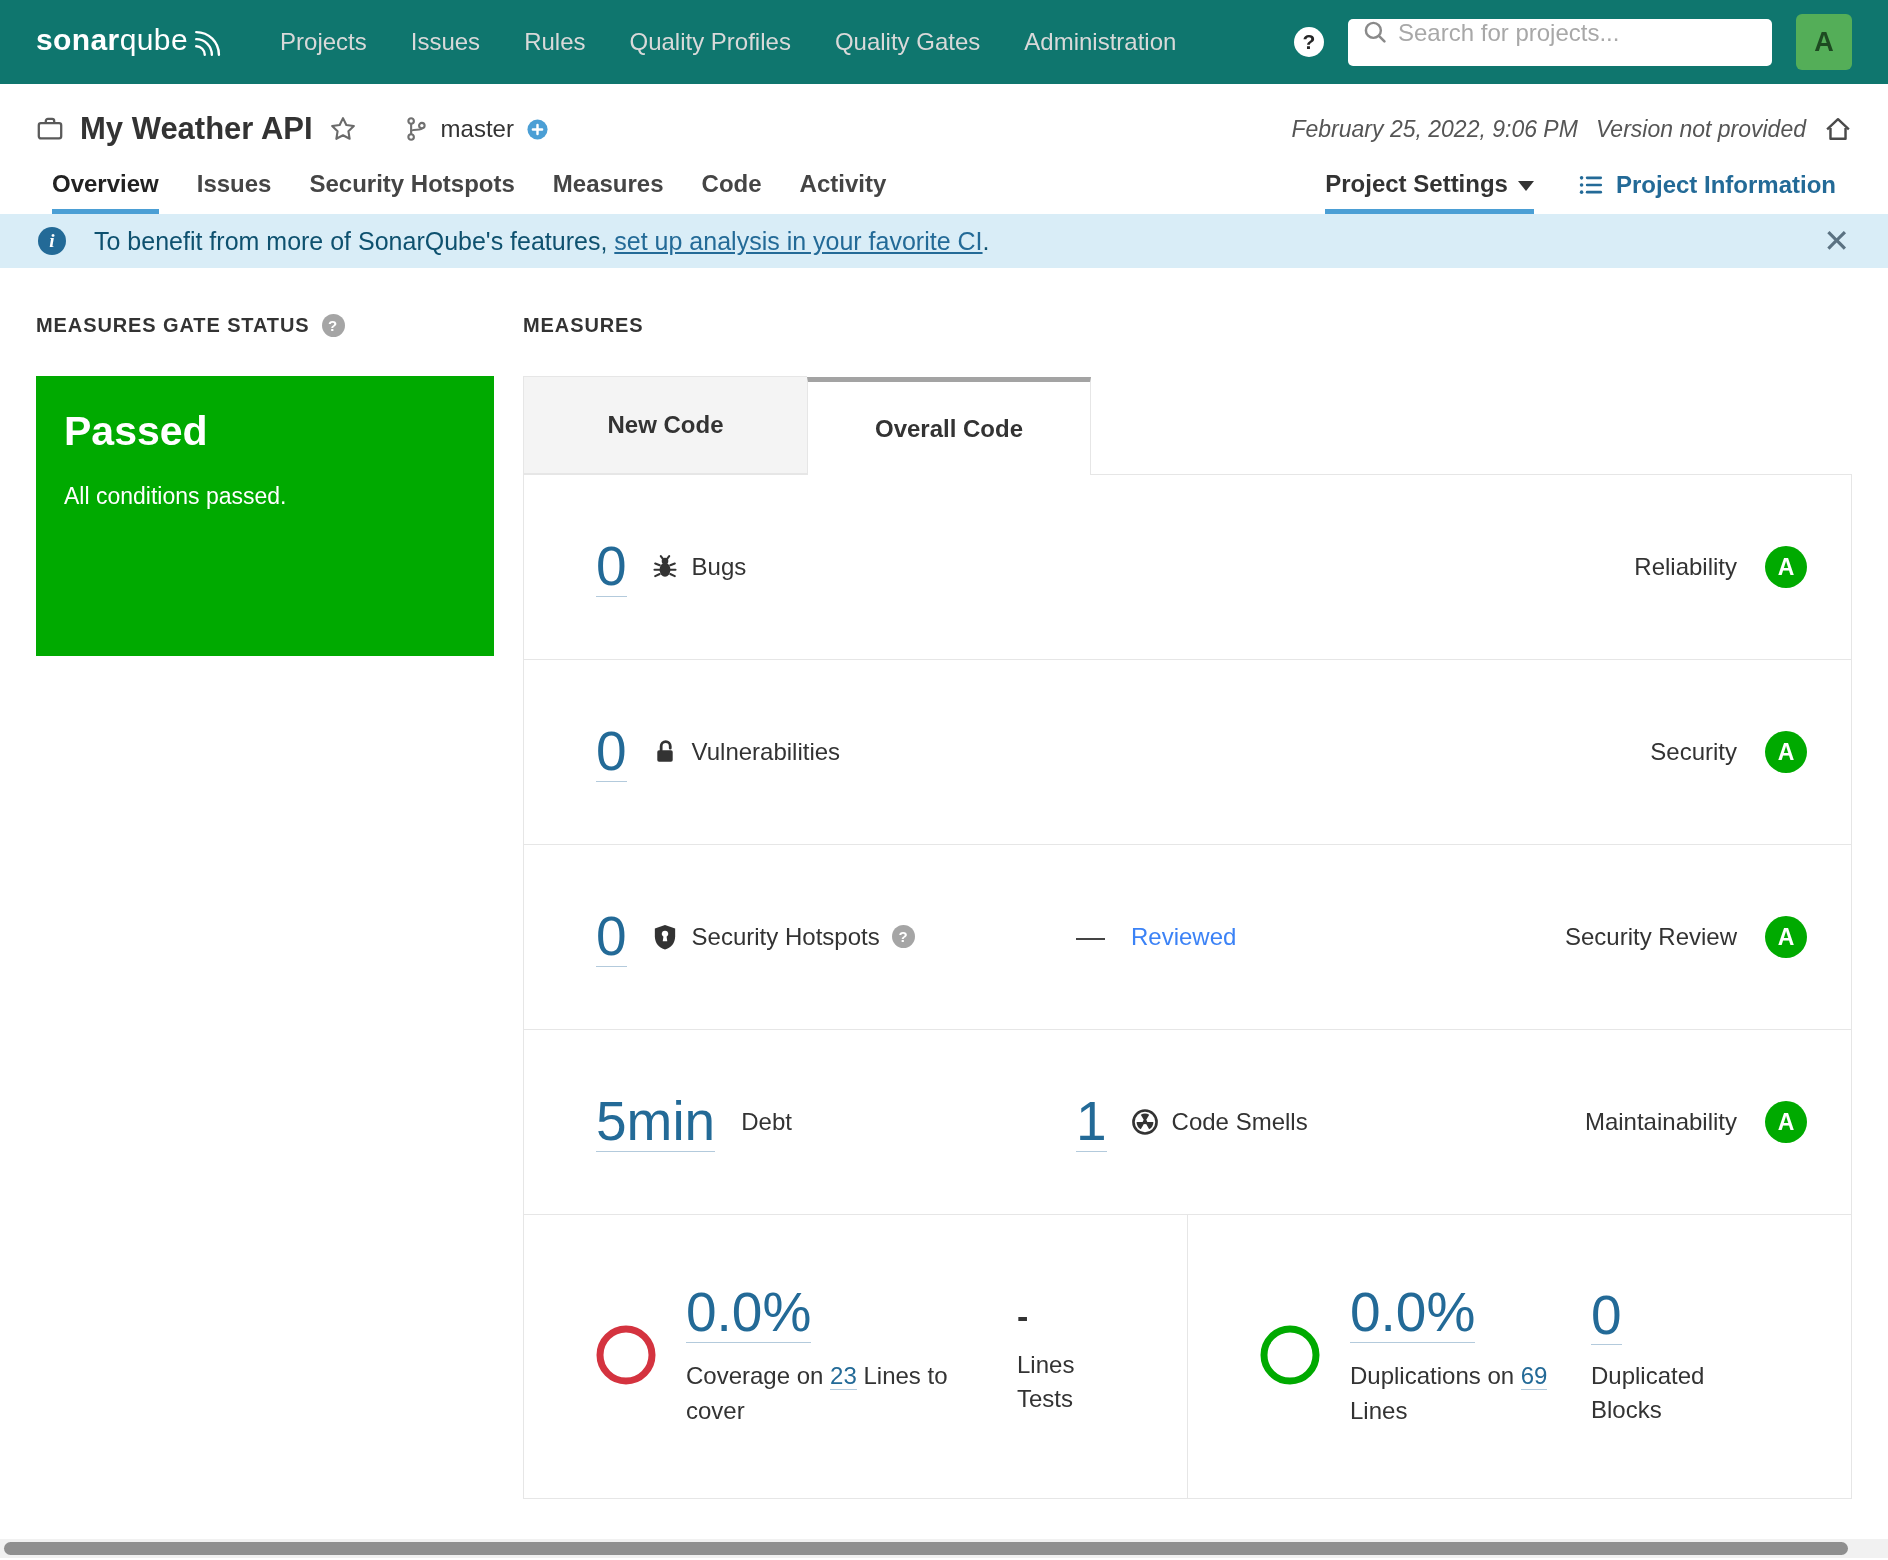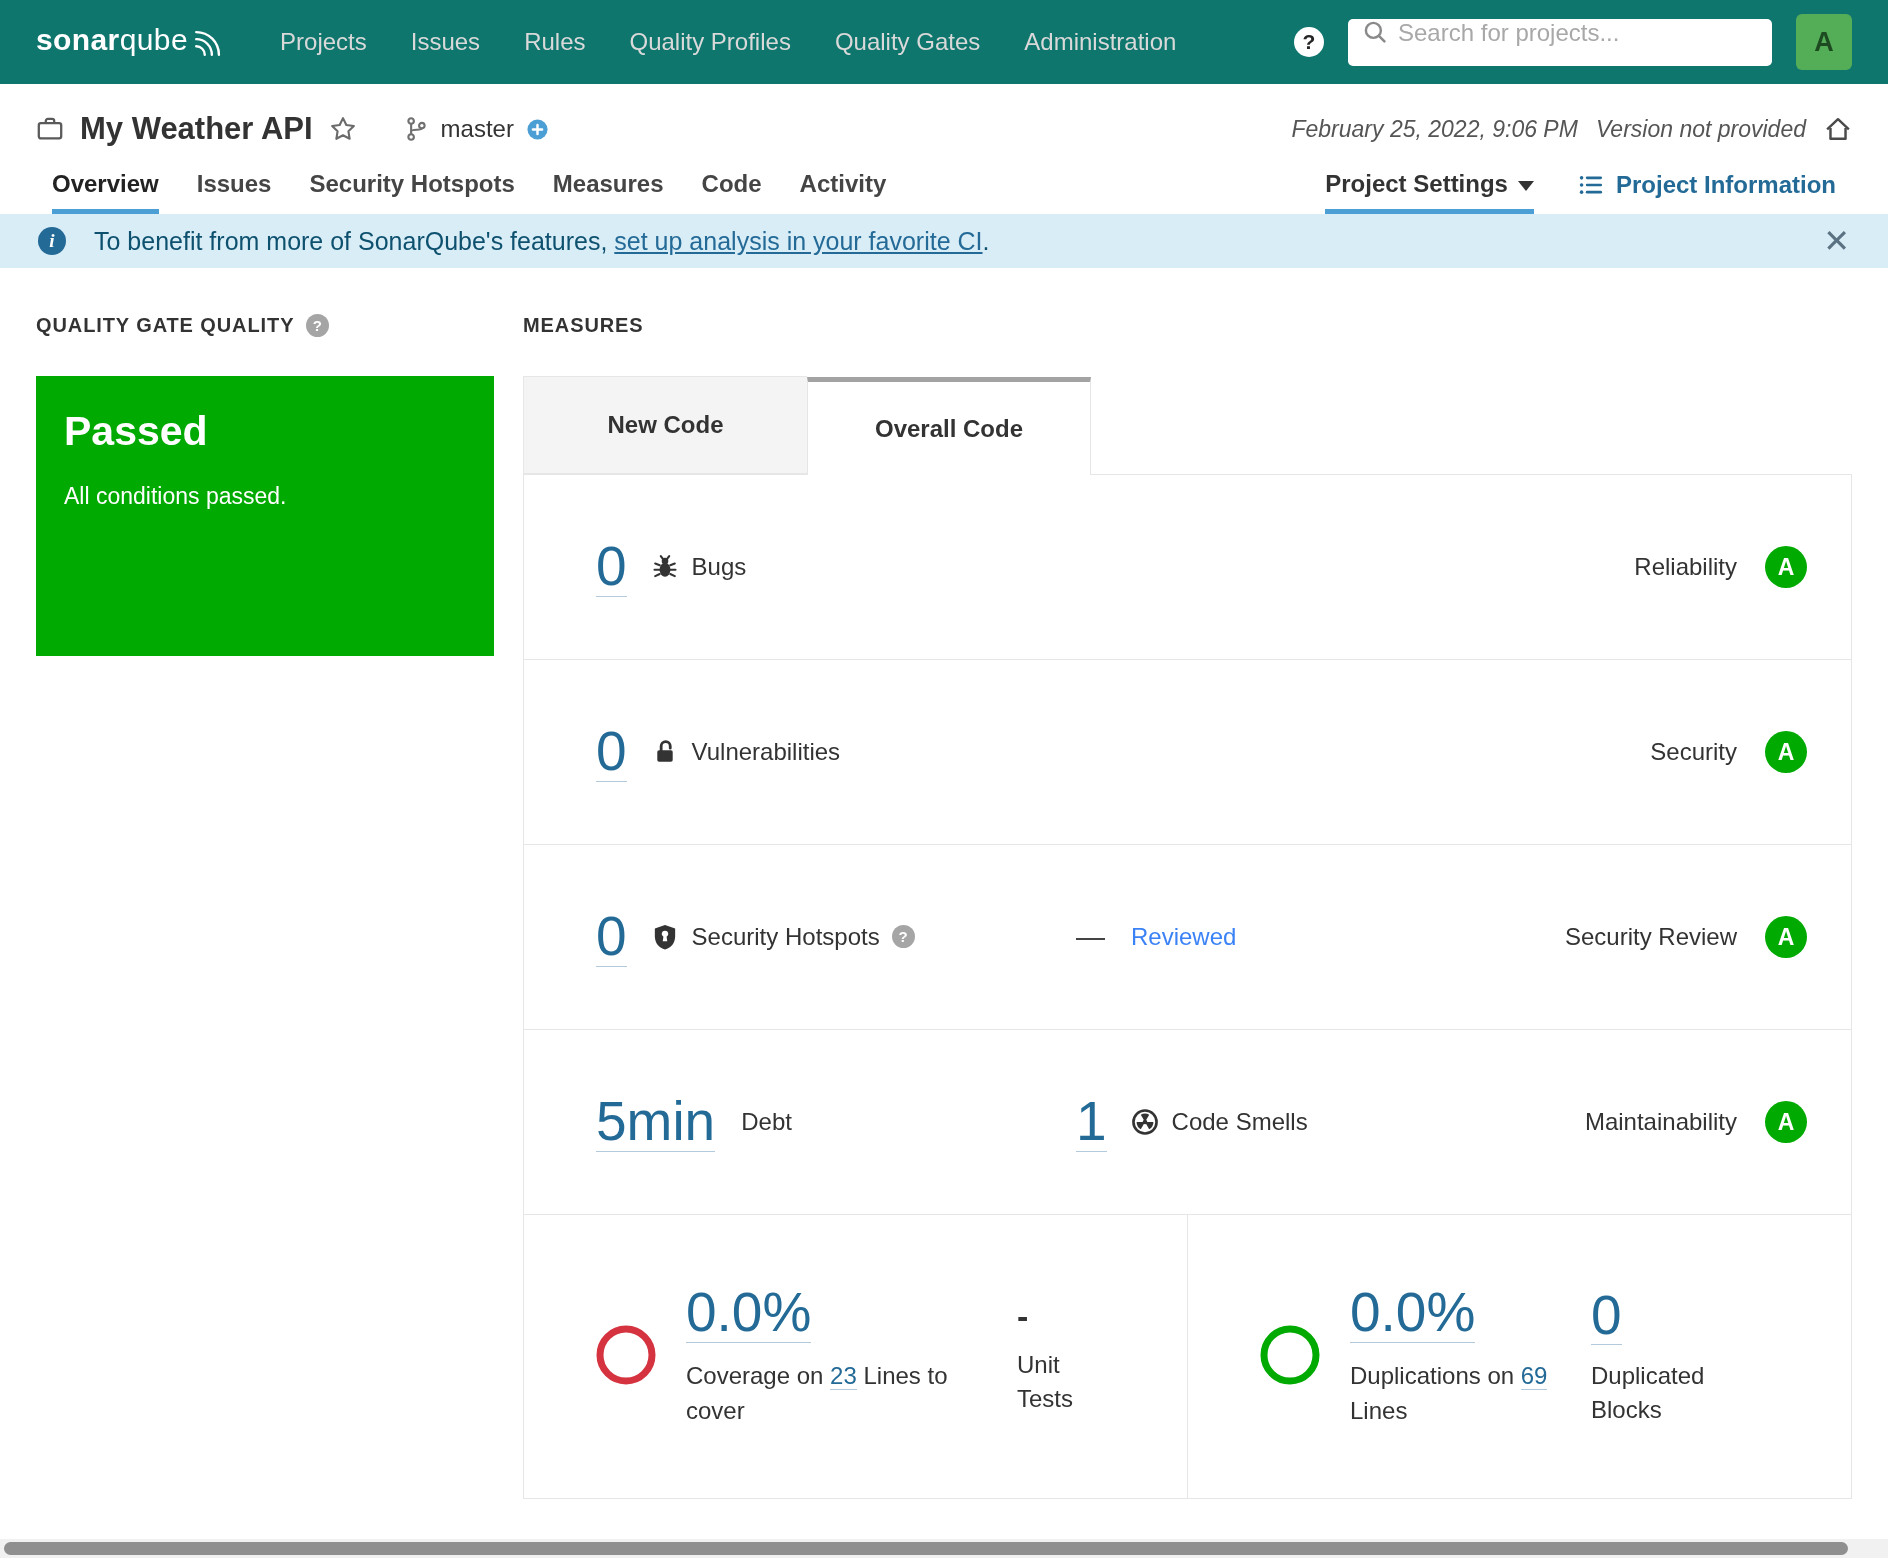--- a/index.html
+++ b/index.html
@@ -242,21 +242,21 @@
 <div class="banner">
   <span class="info-circle">i</span>
   <span class="txt"><span>To benefit from more of SonarQube's features, </span><a>set up analysis in your favorite CI</a><span>.</span></span>
   <span class="banner-close">✕</span>
 </div>
 
 <main class="content">
 
   <section class="col-left">
     <div class="section-title">
-      <span>QUALITY GATE QUALITY</span>
+      <span>MEASURES GATE STATUS</span>
       <span class="q-help">?</span>
     </div>
     <div class="qg-card">
       <div class="qg-status">Passed</div>
       <div class="qg-desc">All conditions passed.</div>
     </div>
   </section>
 
   <section class="col-right">
     <div class="section-title">
@@ -369,21 +369,21 @@
             <svg width="64" height="64" viewBox="0 0 64 64">
               <circle cx="32" cy="32" r="26" fill="none" stroke="#d4333f" stroke-width="7"></circle>
             </svg>
           </span>
           <div class="mcell-main">
             <a class="big-pct">0.0%</a>
             <div class="cell-caption cap-cov"><span>Coverage on </span><a class="cap-link">23</a><span> Lines to cover</span></div>
           </div>
           <div class="cell-side side-cov">
             <div class="side-plain-value">-</div>
-            <div class="side-label w-unit">Unit Tests</div>
+            <div class="side-label w-unit">Lines Tests</div>
           </div>
         </div>
 
         <div class="mcell">
           <span class="donut">
             <svg width="64" height="64" viewBox="0 0 64 64">
               <circle cx="32" cy="32" r="26" fill="none" stroke="#00aa00" stroke-width="7"></circle>
             </svg>
           </span>
           <div class="mcell-main">

